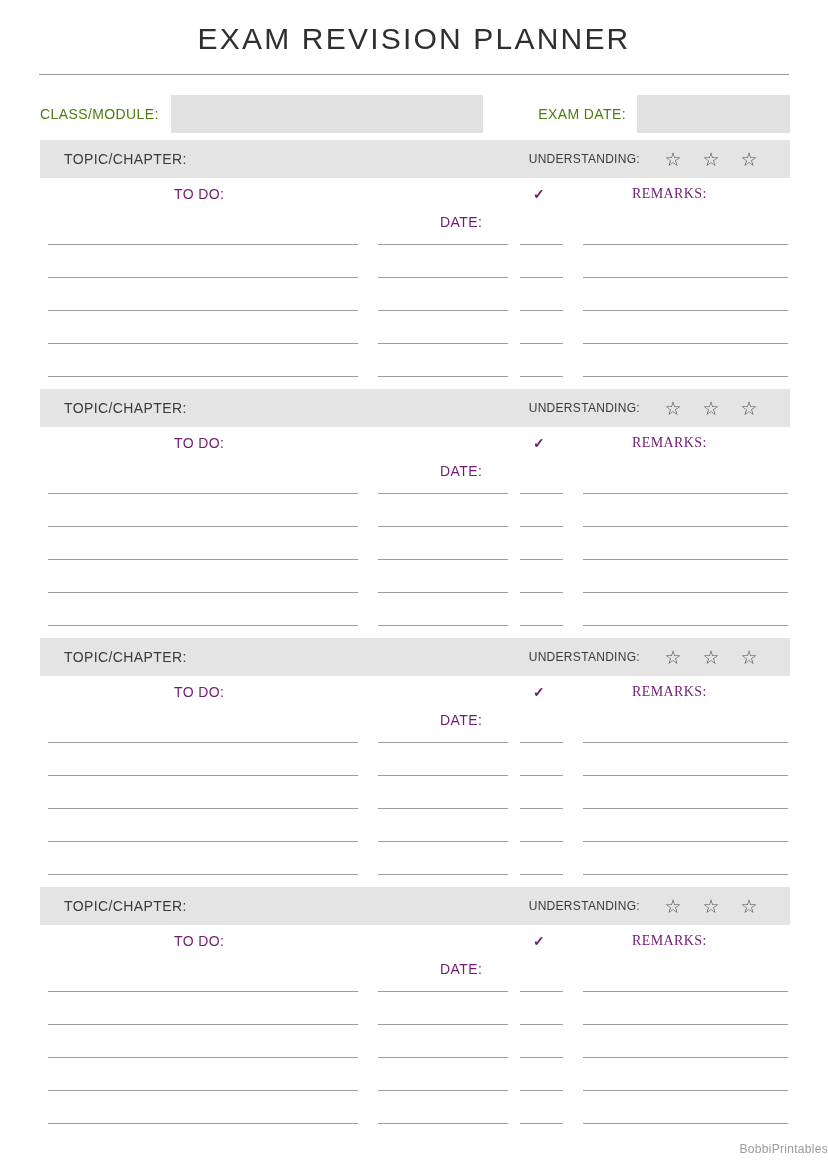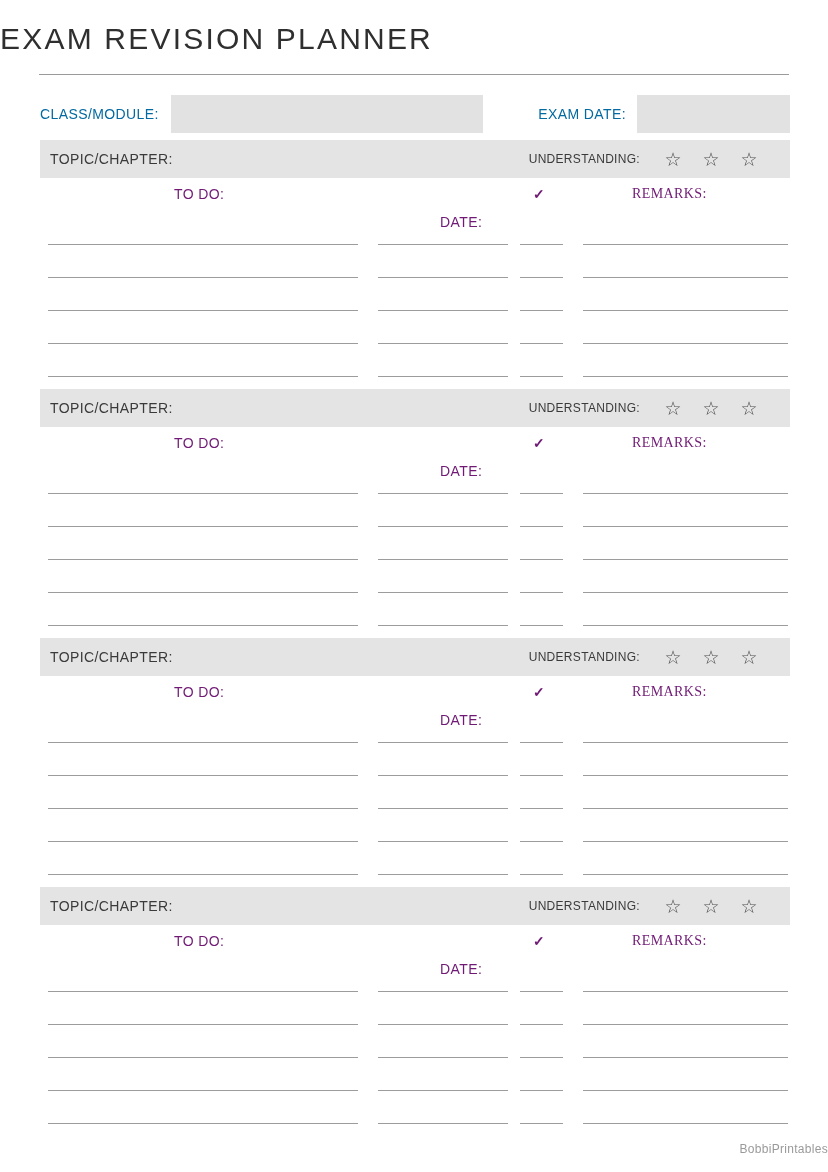--- a/index.html
+++ b/index.html
@@ -12,20 +12,21 @@
     width: 828px;
     height: 1172px;
     font-family: "Liberation Sans", sans-serif;
     color: #3a3a3a;
     position: relative;
     overflow: hidden;
   }
 
   
   .page-title {
+    text-align: center;
     font-size: 30px;
     font-weight: 300;
     letter-spacing: 2.2px;
     color: #2f2f2f;
     margin: 0;
     padding-top: 24px;
     line-height: 1;
   }
   .title-rule {
     width: 750px;
@@ -38,21 +39,21 @@
   .meta-row {
     display: flex;
     align-items: center;
     margin: 20px 0 0 40px;
     width: 750px;
     height: 38px;
   }
   .meta-label {
     font-size: 14px;
     letter-spacing: 0.4px;
-    color: #0369a1;
+    color: #4d7c0f;
     white-space: nowrap;
   }
   .meta-box {
     background: #e2e2e2;
     height: 38px;
   }
   .meta-box.class-box {
     width: 312px;
     margin-left: 12px;
   }
@@ -68,21 +69,21 @@
   .section {
     position: absolute;
     left: 40px;
     width: 750px;
   }
   .section-bar {
     background: #e4e4e4;
     height: 38px;
     display: flex;
     align-items: center;
-    padding: 0 0 0 10px;
+    padding: 0 0 0 24px;
     box-sizing: border-box;
   }
   .topic-label {
     font-size: 14px;
     letter-spacing: 0.4px;
     color: #3a3a3a;
     white-space: nowrap;
   }
   .bar-spacer { flex: 1; }
   .understanding-label {

